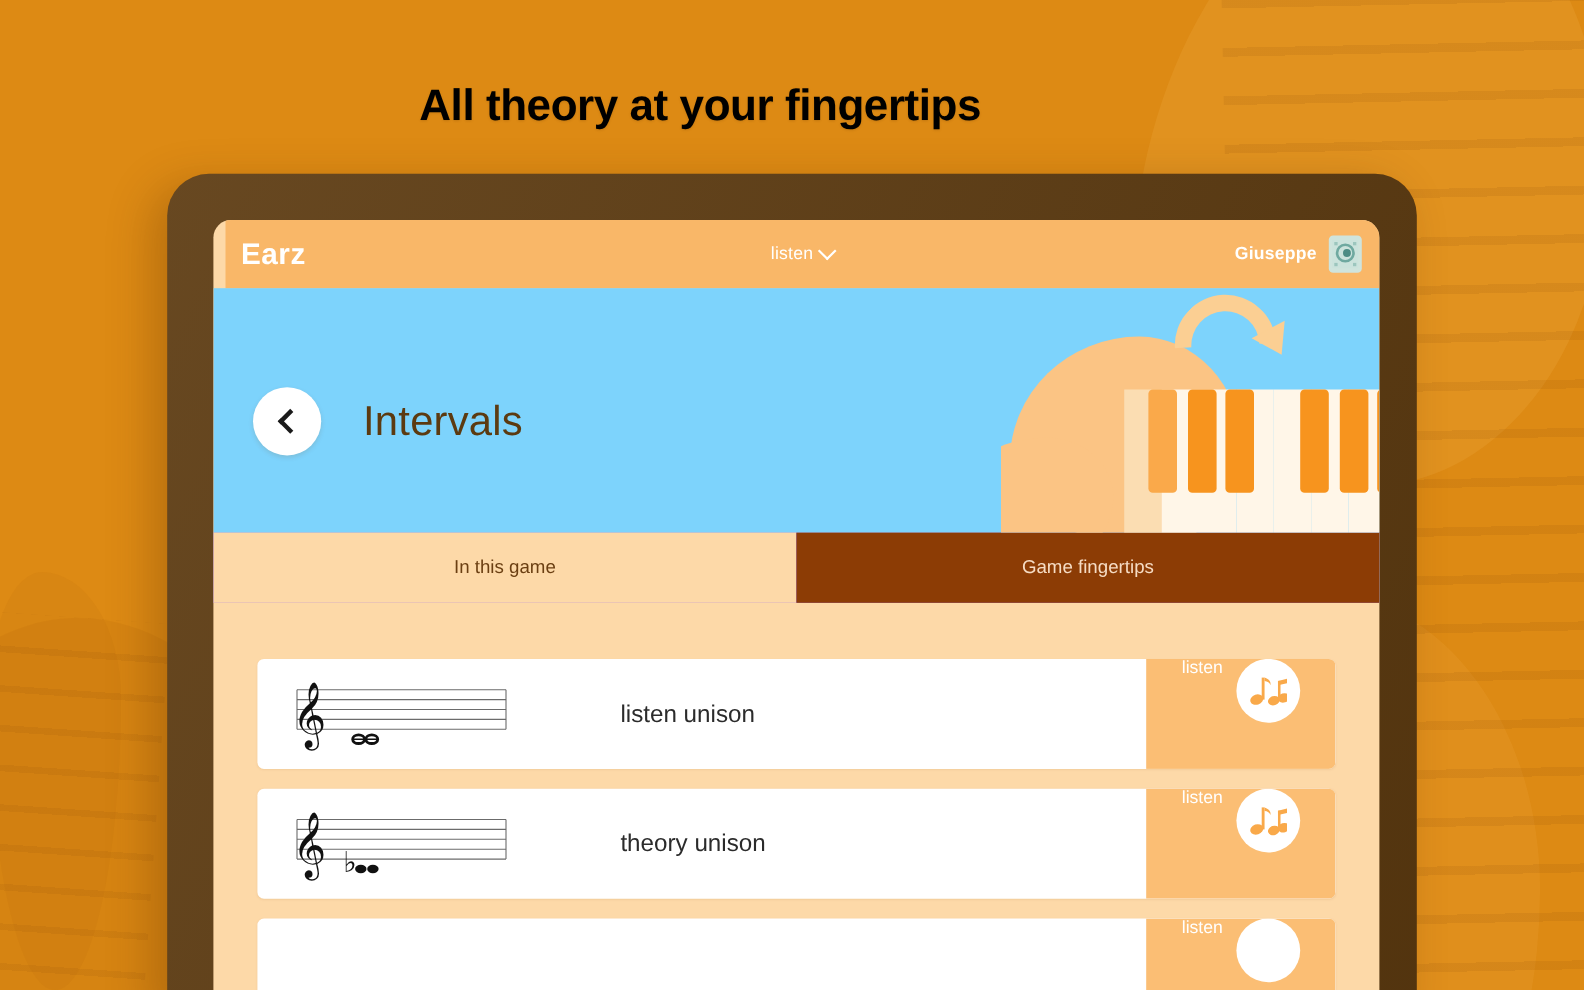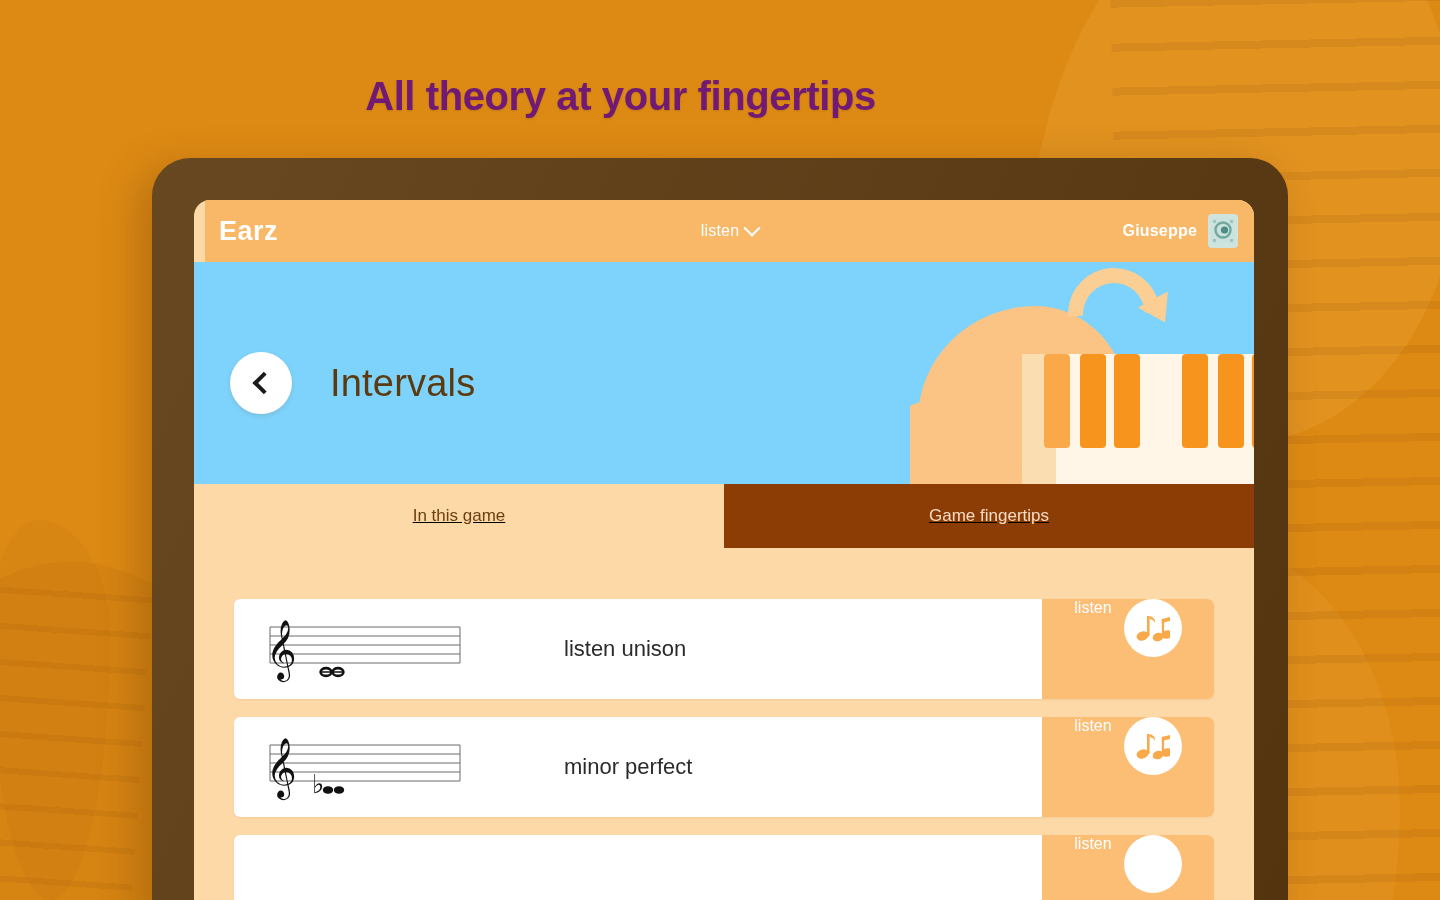--- a/index.html
+++ b/index.html
@@ -71,24 +71,24 @@
     position: absolute;
     left: -10px; top: 520px;
     width: 120px; height: 380px;
     background: rgba(160,85,10,0.08);
     border-radius: 40% 60% 50% 50% / 30% 30% 70% 70%;
   }
 
   
   .headline {
     position: absolute;
-    left: 0; top: 74px;
+    left: 16px; top: 74px;
     width: 1241px;
     text-align: center;
-    color: #701a75;
+    color: #000000;
     font-size: 40px;
     font-weight: bold;
     letter-spacing: -0.4px;
     text-shadow: 0 1px 2px rgba(110,58,4,0.22);
   }
 
   
   .device {
     position: absolute;
     left: 152px; top: 158px;
@@ -271,21 +271,20 @@
     font-size: 38px;
     font-weight: 500;
     letter-spacing: 0.2px;
   }
 
   
   .tabs {
     display: flex;
     height: 64px;
     background: #8b5cf6;
-    text-decoration: underline;
   }
   .tab {
     flex: 1 1 50%;
     display: flex;
     align-items: center;
     justify-content: center;
     font-size: 17px;
     cursor: pointer;
   }
   .tab.active {
@@ -490,21 +489,21 @@
                 <line x1="10" y1="50" x2="200" y2="50"></line>
                 <line x1="200" y1="14" x2="200" y2="50"></line>
                 <line x1="10" y1="14" x2="10" y2="50"></line>
               </g>
               <text x="6" y="54" font-family="'DejaVu Sans', sans-serif" font-size="52" fill="#111">𝄞</text>
               <text x="52" y="62" font-family="'DejaVu Sans', sans-serif" font-size="26" fill="#111">♭</text>
               <ellipse cx="68" cy="59" rx="5.2" ry="3.8" fill="#111"></ellipse>
               <ellipse cx="79" cy="59" rx="5.2" ry="3.8" fill="#111"></ellipse>
             </svg>
           </div>
-          <div class="row-label">minor perfect</div>
+          <div class="row-label">theory unison</div>
           <div class="row-listen">
             <span class="listen-text">listen</span>
             <span class="listen-circle">
               <svg width="34" height="32" viewBox="0 0 34 32" aria-hidden="true">
                 <g fill="#F9A94A">
                   <ellipse cx="6.5" cy="24" rx="6" ry="4.6" transform="rotate(-18 6.5 24)"></ellipse>
                   <rect x="11" y="4" width="2.6" height="20"></rect>
                   <path d="M13.6 4 C18 5.5 19.5 8 19 11 C18.4 8.6 16.2 7.4 13.6 7.2 Z"></path>
                   <ellipse cx="22" cy="25" rx="5.4" ry="4.2" transform="rotate(-18 22 25)"></ellipse>
                   <ellipse cx="31" cy="22.5" rx="5.4" ry="4.2" transform="rotate(-18 31 22.5)"></ellipse>

